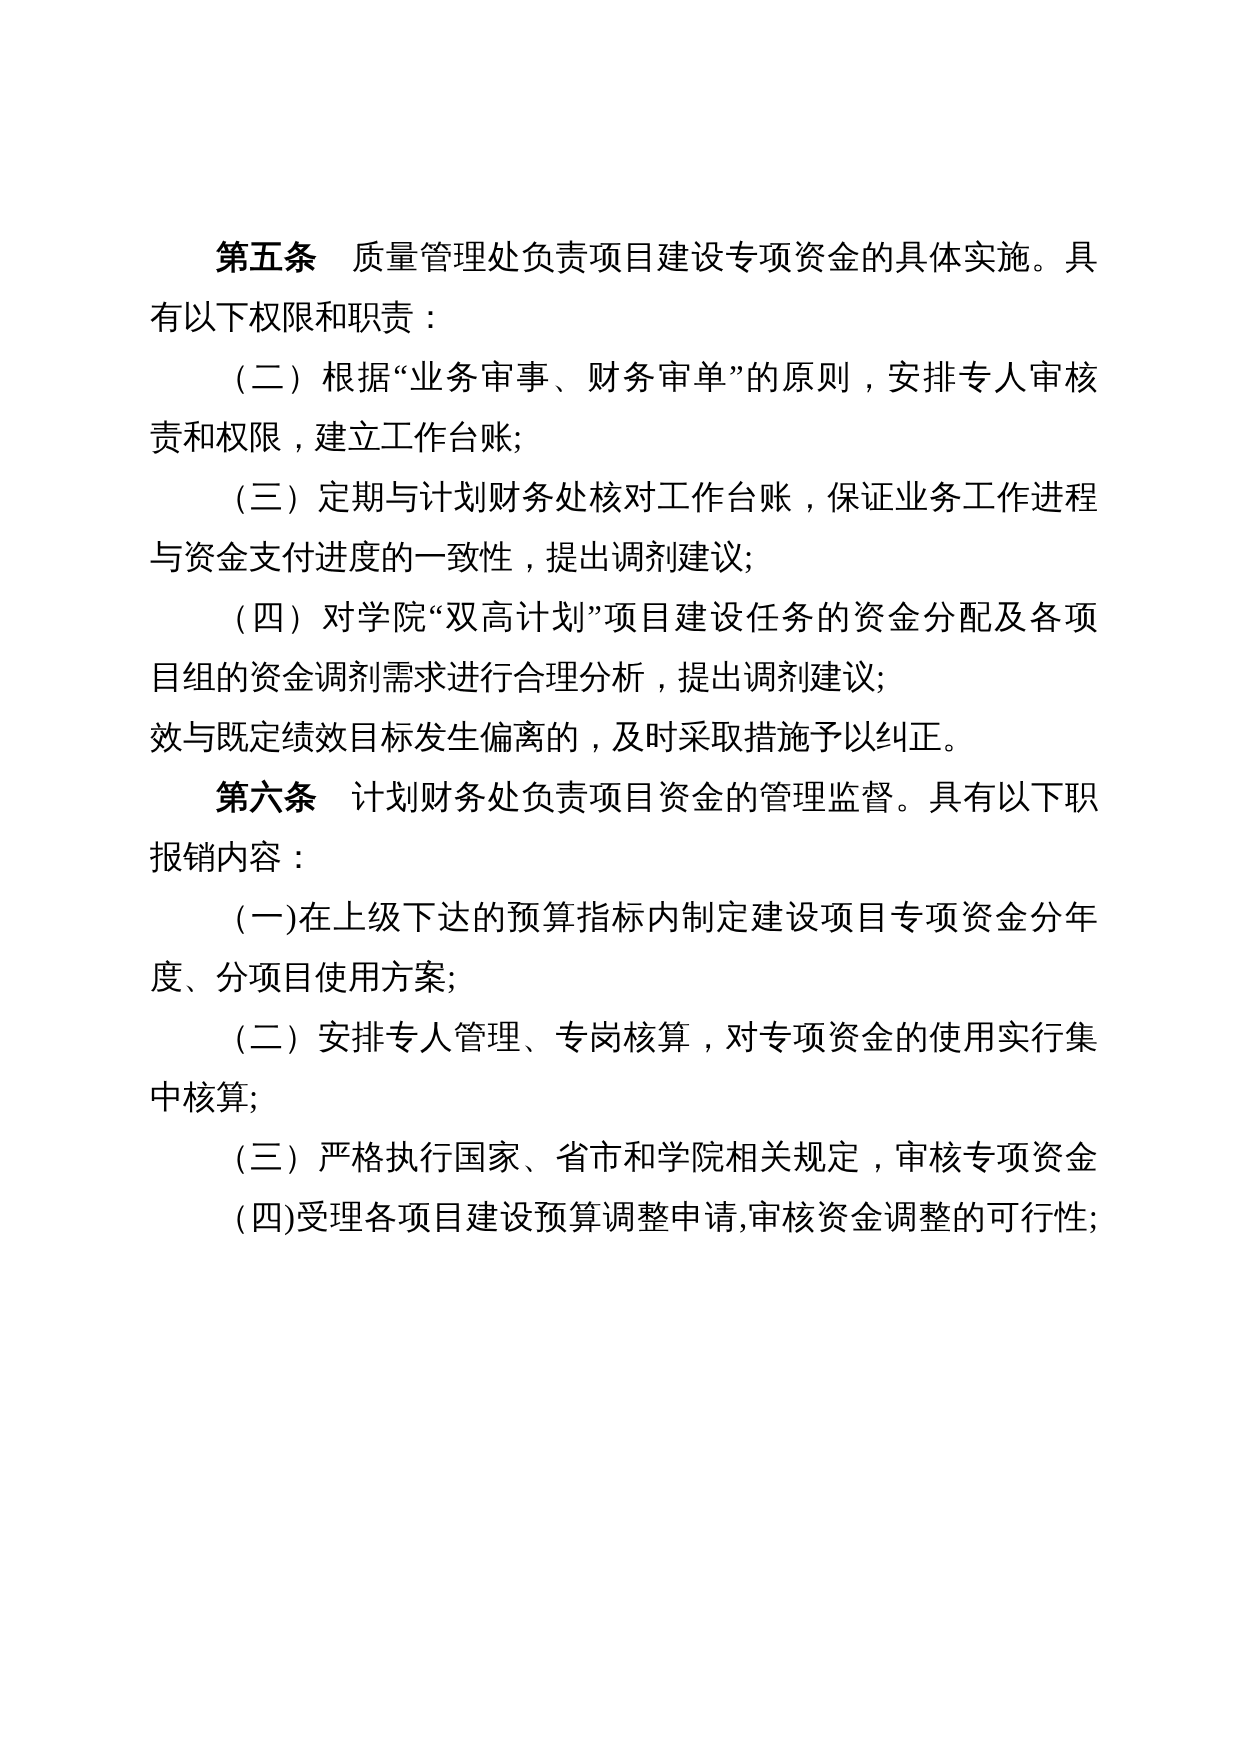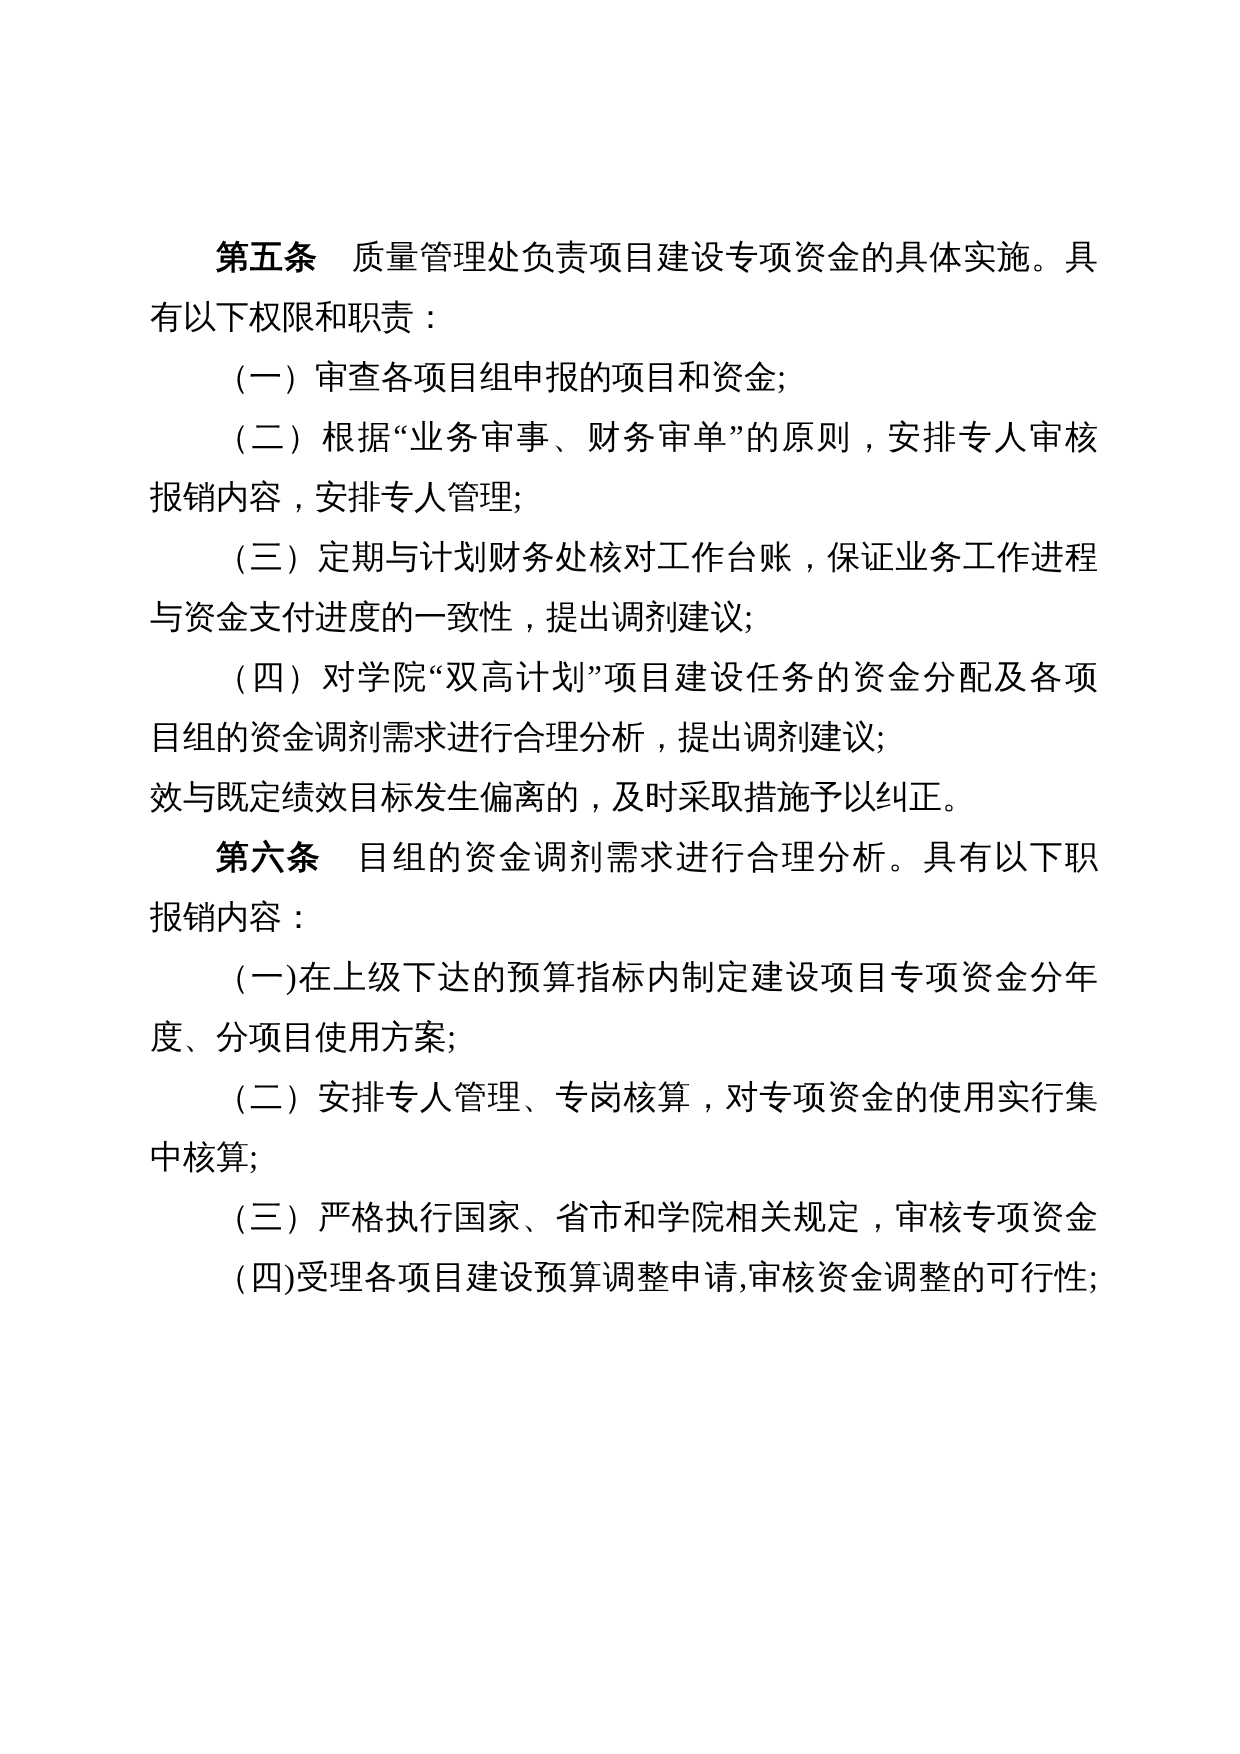--- a/index.html
+++ b/index.html
@@ -54,38 +54,37 @@
 <body>
 
 <div class="page">
 
   <div class="textblock">
 
     <div class="line indent fill"><span class="lead">第五条</span><span>　质量管理处负责项目建设专项资金的具体实施。具</span></div>
 
     <div class="line">有以下权限和职责：</div>
 
-    <div class="line indent">（一）审查各项目组申报的项目和资金;</div>
 
     <div class="line indent fill">（二）根据“业务审事、财务审单”的原则，安排专人审核</div>
 
-    <div class="line">报销内容，安排专人管理;</div>
+    <div class="line">责和权限，建立工作台账;</div>
 
     <div class="line indent fill">（三）定期与计划财务处核对工作台账，保证业务工作进程</div>
 
     <div class="line">与资金支付进度的一致性，提出调剂建议;</div>
 
     <div class="line indent fill">（四）对学院“双高计划”项目建设任务的资金分配及各项</div>
 
     <div class="line">目组的资金调剂需求进行合理分析，提出调剂建议;</div>
 
 
     <div class="line">效与既定绩效目标发生偏离的，及时采取措施予以纠正。</div>
 
-    <div class="line indent fill"><span class="lead">第六条</span><span>　目组的资金调剂需求进行合理分析。具有以下职</span></div>
+    <div class="line indent fill"><span class="lead">第六条</span><span>　计划财务处负责项目资金的管理监督。具有以下职</span></div>
 
     <div class="line">报销内容：</div>
 
     <div class="line indent fill">（一)在上级下达的预算指标内制定建设项目专项资金分年</div>
 
     <div class="line">度、分项目使用方案;</div>
 
     <div class="line indent fill">（二）安排专人管理、专岗核算，对专项资金的使用实行集</div>
 
     <div class="line">中核算;</div>

